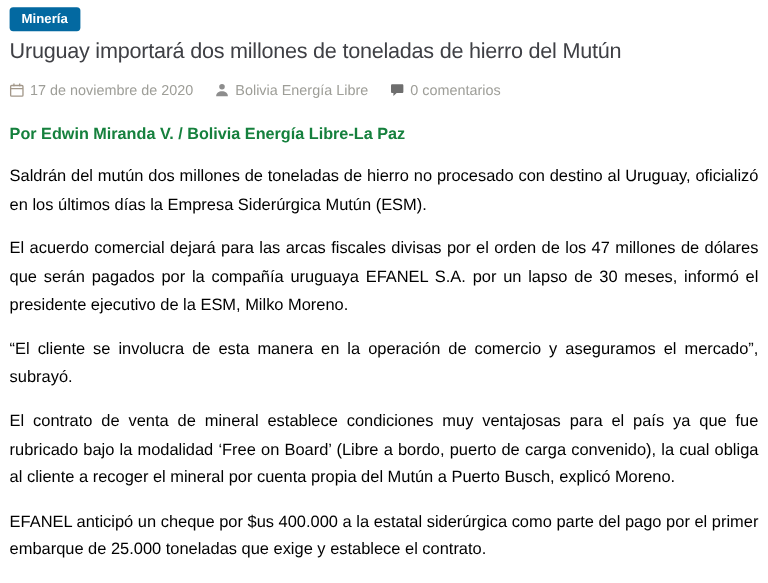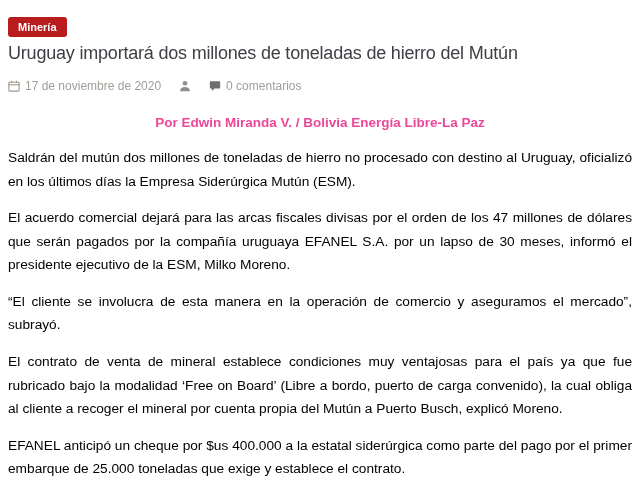--- a/index.html
+++ b/index.html
@@ -6,28 +6,28 @@
   html, body { background: #ffffff; }
   body {
     width: 640px;
     height: 486px;
     overflow: hidden;
     font-family: "Liberation Sans", "DejaVu Sans", sans-serif;
     padding: 5px 8px 0 8px;
   }
   .badge {
     display: inline-block;
-    background: #b91c1c;
+    background: #0369a1;
     color: #ffffff;
     font-size: 11px;
     font-weight: 700;
     line-height: 1;
     padding: 5px 10px 4px 10px;
     border-radius: 3px;
-    margin: 12px 0 7px 0;
+    margin: 1px 0 7px 0;
     text-decoration: none;
     cursor: pointer;
   }
   h1.title {
     font-size: 18px;
     font-weight: 400;
     color: #3f4045;
     line-height: 1.1;
     letter-spacing: -0.2px;
     max-width: 624px;
@@ -50,24 +50,23 @@
     text-decoration: none;
   }
   .meta-item.link { cursor: pointer; }
   .meta-item svg { display: block; }
   .icon-cal   { color: #a3988a; }
   .icon-user  { color: #8d8d8d; }
   .icon-cmnt  { color: #6e6e6e; }
   .byline {
     font-size: 13.5px;
     font-weight: 700;
-    color: #ec4899;
+    color: #15803d;
     margin: 0 0 13px 0;
     line-height: 1.5;
-    text-align: center;
   }
   .article-body p {
     font-size: 13.7px;
     color: #000000;
     line-height: 1.72;
     text-align: justify;
     margin: 11px 0 13px 0;
   }
 </style>
 </head>
@@ -93,20 +92,21 @@
       <span>17 de noviembre de 2020</span>
     </span>
 
     <a class="meta-item link">
       <span class="icon-user">
         <svg width="12" height="12" viewBox="0 0 14 14" fill="currentColor">
           <circle cx="7" cy="3.8" r="2.7"></circle>
           <path d="M1.3 13c0-3.1 2.6-4.7 5.7-4.7s5.7 1.6 5.7 4.7z"></path>
         </svg>
       </span>
+      <span>Bolivia Energía Libre</span>
     </a>
 
     <a class="meta-item link">
       <span class="icon-cmnt">
         <svg width="12" height="12" viewBox="0 0 14 14" fill="currentColor">
           <path d="M2.2 1.5h9.6c0.7 0 1.2 0.5 1.2 1.2v6c0 0.7-0.5 1.2-1.2 1.2H6.5l-3.2 3v-3H2.2c-0.7 0-1.2-0.5-1.2-1.2v-6c0-0.7 0.5-1.2 1.2-1.2z"></path>
         </svg>
       </span>
       <span>0 comentarios</span>
     </a>

